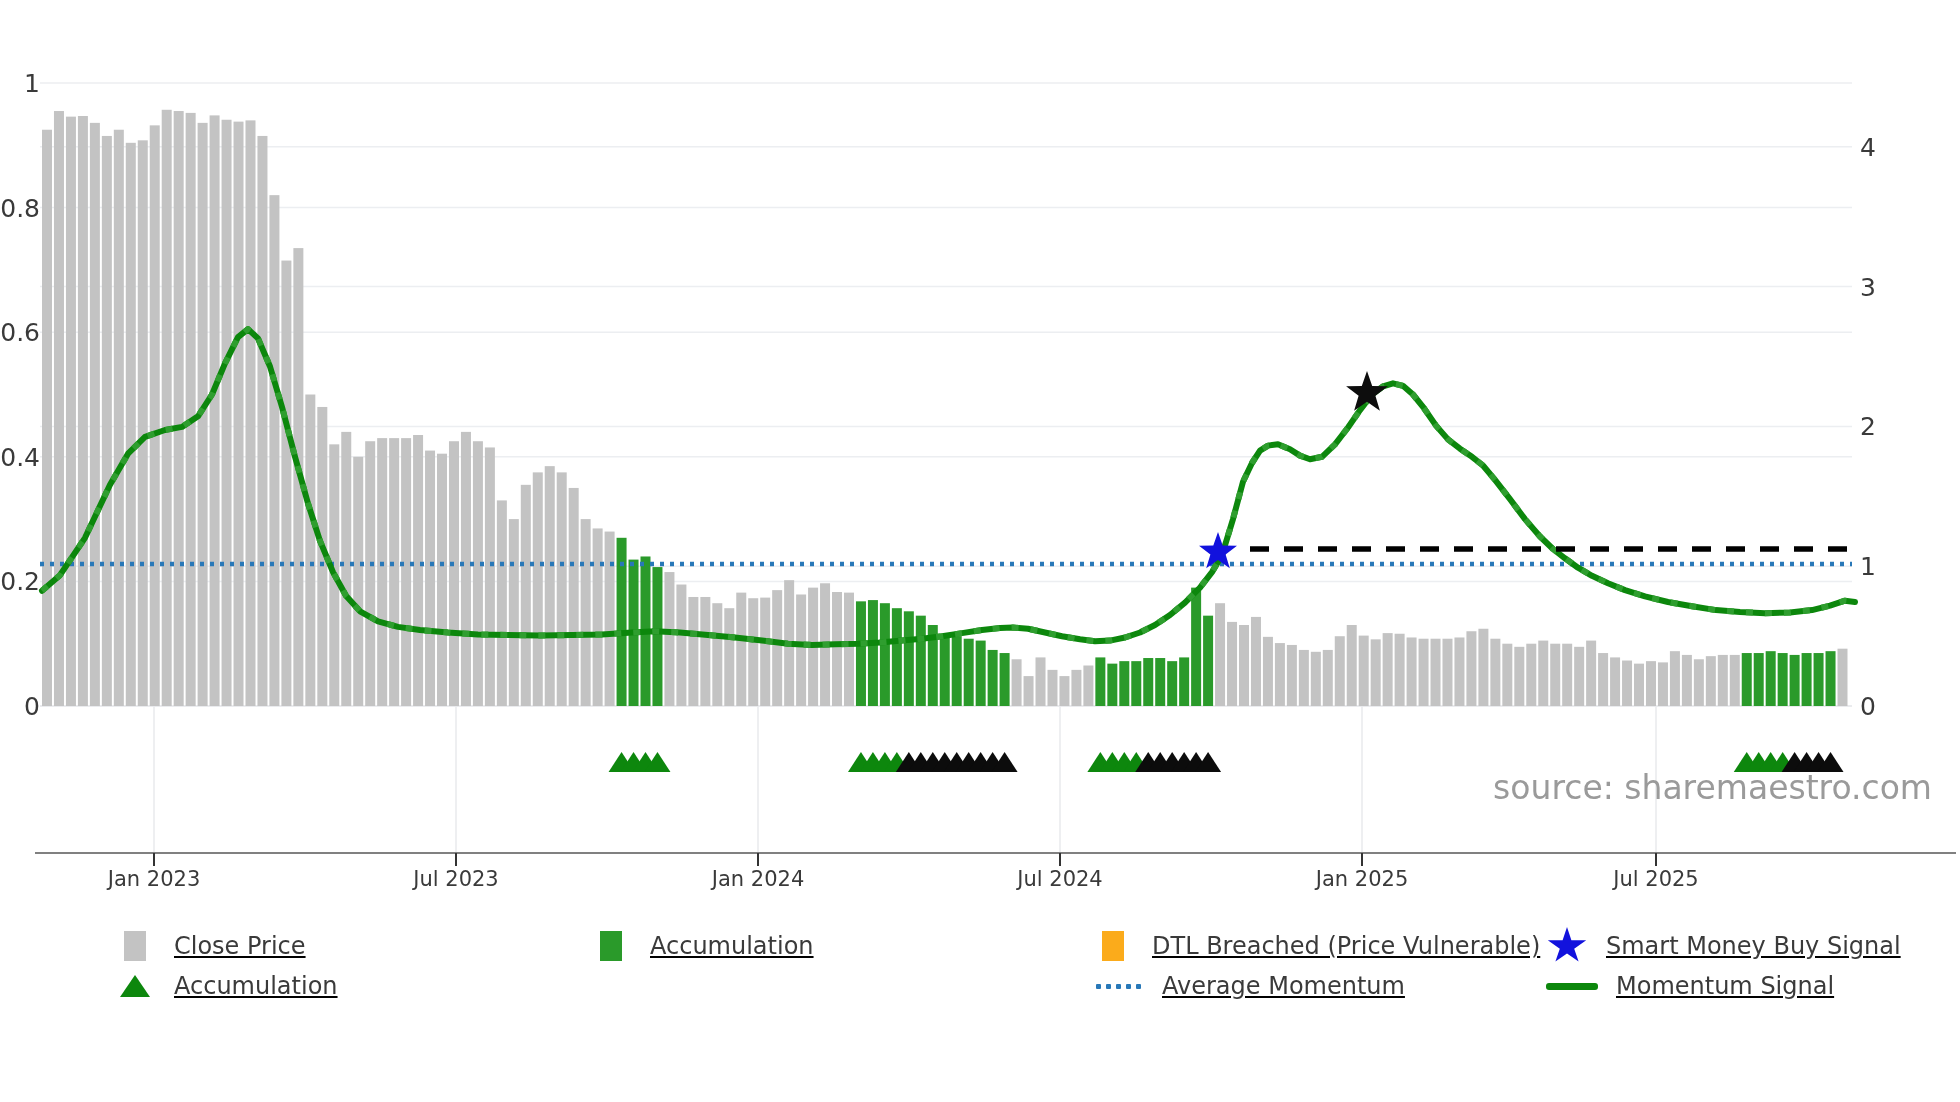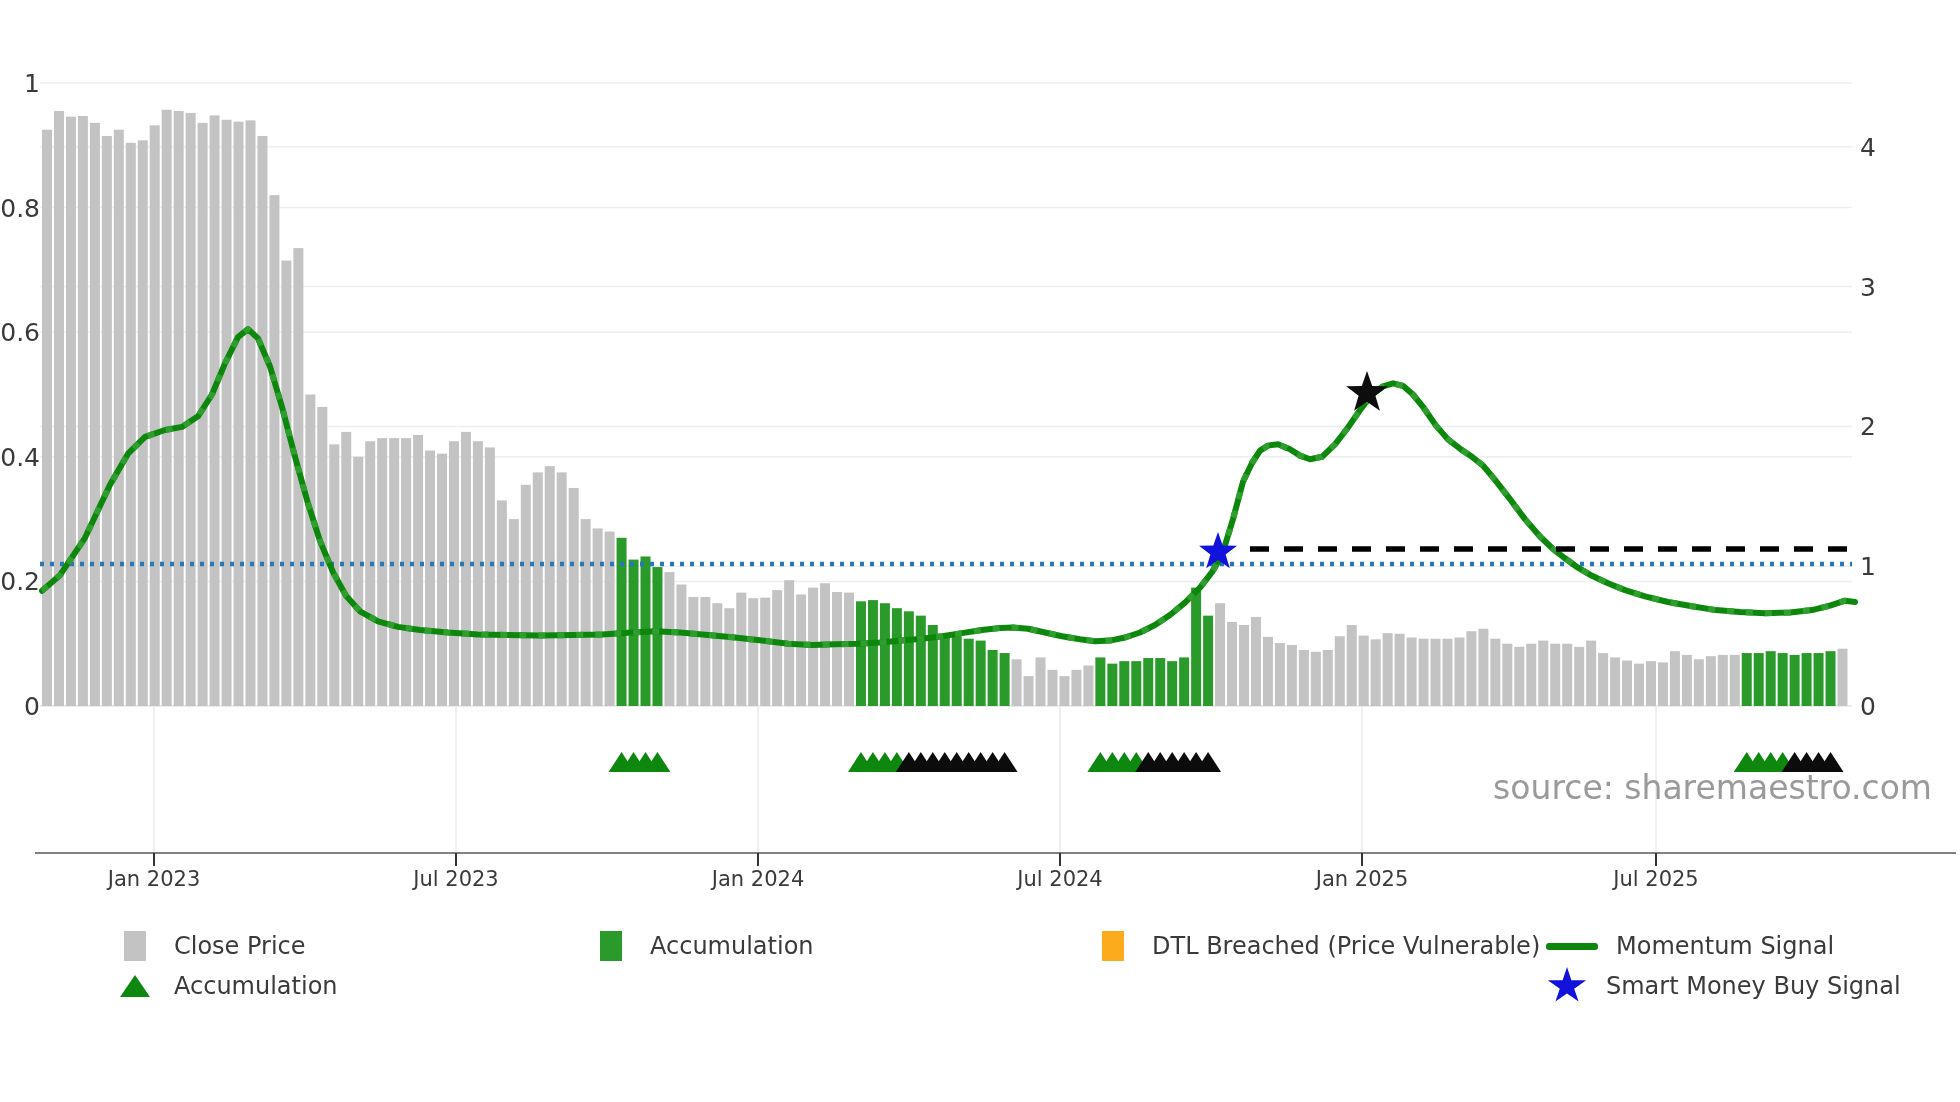--- a/index.html
+++ b/index.html
@@ -3,21 +3,21 @@
 <meta charset="utf-8">
 <style>
   html,body{margin:0;padding:0;background:#fff;}
   .stage{position:relative;width:1960px;height:1102px;background:#ffffff;
          font-family:"DejaVu Sans",sans-serif;overflow:hidden;}
   #chart-svg{position:absolute;left:0;top:0;}
   #chart-svg text{font-family:"DejaVu Sans",sans-serif;}
   .source{position:absolute;top:768px;right:28px;font-size:33px;color:#9a9a9a;}
   .legend{position:absolute;top:926px;left:0;width:1960px;height:140px;}
   .lcol{position:absolute;top:0;}
-  .litem{display:flex;align-items:center;height:40px;}
+  .litem{display:flex;align-items:center;height:40px;text-decoration:underline;}
   .sw{width:46px;display:flex;align-items:center;justify-content:center;margin-right:16px;flex:none;}
   .llab{font-size:24px;color:#3a3a3a;white-space:nowrap;}
   .sq{display:inline-block;width:22px;height:30px;}
   .sq-gray{background:#c3c3c3;}
   .sq-green{background:#2a9a2a;}
   .sq-orange{background:#fbab1b;}
   .star{display:inline-block;clip-path:polygon(50% 0%,61% 35%,98% 35%,68% 57%,79% 91%,50% 70%,21% 91%,32% 57%,2% 35%,39% 35%);}
   .star-black{width:44px;height:42px;background:#0d0d0d;}
   .star-blue{width:40px;height:38px;background:#1212dd;}
   .tri-green{display:inline-block;width:30px;height:22px;background:#0d870d;
@@ -315,29 +315,39 @@
         <span class="llab">Accumulation</span>
       </div>
     </div>
     <div class="lcol" style="left:1090px">
       <div class="litem">
         <span class="sw">
             <i class="sq sq-orange"></i>
           </span>
         <span class="llab">DTL Breached (Price Vulnerable)</span>
       </div>
+      <div class="litem">
+        <span class="sw" style="width:56px">
+            <i class="dot"></i>
+            <i class="dot"></i>
+            <i class="dot"></i>
+            <i class="dot"></i>
+            <i class="dot"></i>
+          </span>
+        <span class="llab">Average Momentum</span>
+      </div>
     </div>
     <div class="lcol" style="left:1544px">
       <div class="litem">
+        <span class="sw">
+            <i class="star star-blue"></i>
+          </span>
+        <span class="llab">Smart Money Buy Signal</span>
+      </div>
+      <div class="litem">
         <span class="sw" style="width:56px">
             <i class="line-sw"></i>
           </span>
         <span class="llab">Momentum Signal</span>
-      </div>
-      <div class="litem">
-        <span class="sw">
-            <i class="star star-blue"></i>
-          </span>
-        <span class="llab">Smart Money Buy Signal</span>
       </div>
     </div>
   </div>
 </div>
 
 </body></html>

